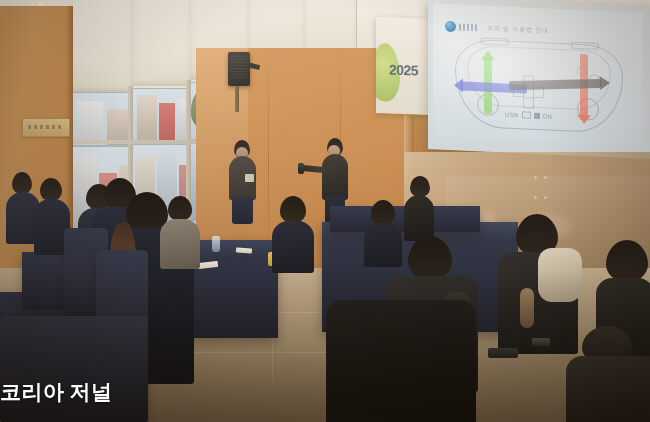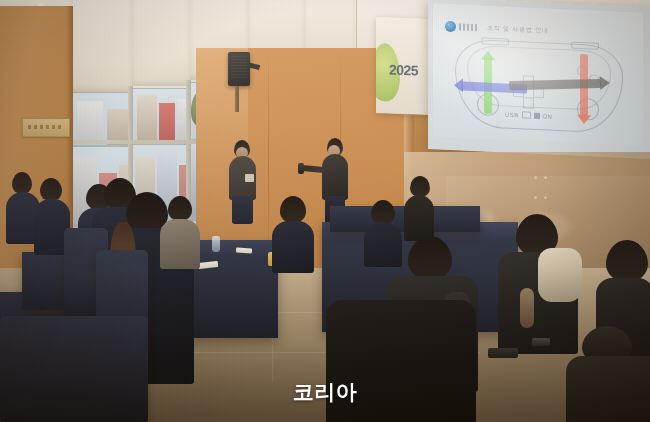--- a/index.html
+++ b/index.html
@@ -282,21 +282,21 @@
   .grain{
     position:absolute;inset:0;pointer-events:none;opacity:.16;
     background-image:
       repeating-linear-gradient(0deg,rgba(255,255,255,.05) 0 1px,transparent 1px 2px),
       repeating-linear-gradient(90deg,rgba(0,0,0,.05) 0 1px,transparent 1px 2px);
   }
 
   
   .watermark{
     position:absolute;left:0;top:378px;width:650px;
-    display:flex;align-items:center;justify-content:center;gap:5px;
+    display:flex;align-items:center;gap:5px;
     font-size:21px;font-weight:bold;color:#ffffff;
     text-shadow:0 1px 3px rgba(0,0,0,.55);
     letter-spacing:.5px;
     pointer-events:none;
   }
   .wm-box{
     border:2px solid #ffffff;border-radius:6px;
     padding:0px 5px 2px 5px;line-height:1.15;
   }
 </style>
@@ -583,15 +583,16 @@
   <div style="position:absolute;left:532px;top:338px;width:18px;height:8px;border-radius:2px;
               background:linear-gradient(180deg,#55534f,#2a2927);"></div>
 
   <div class="grade-warm"></div>
   <div class="fg-shade"></div>
   <div class="vignette"></div>
   <div class="grain"></div>
 
   <div class="watermark">
     <span>코리아</span>
+    <span>저널</span>
   </div>
 
 </div>
 
 </body></html>

